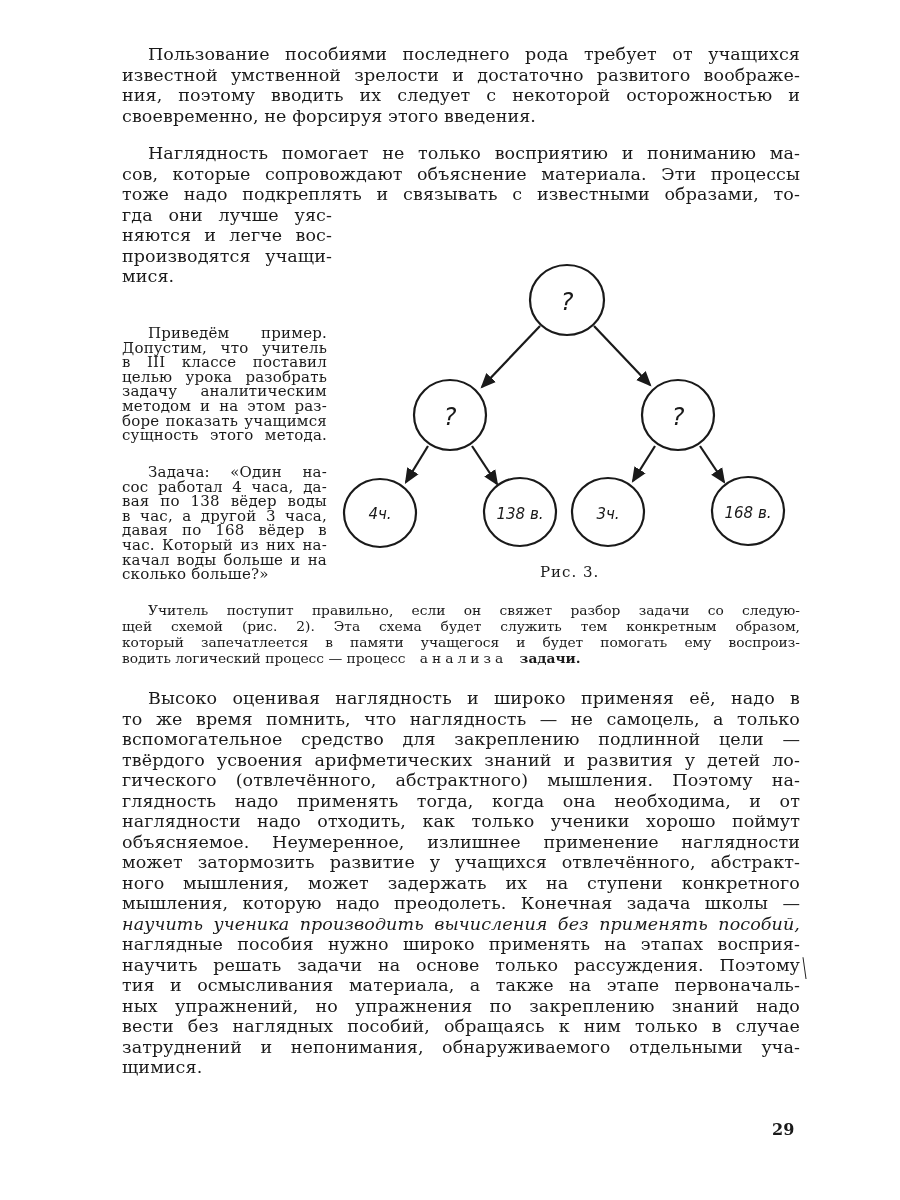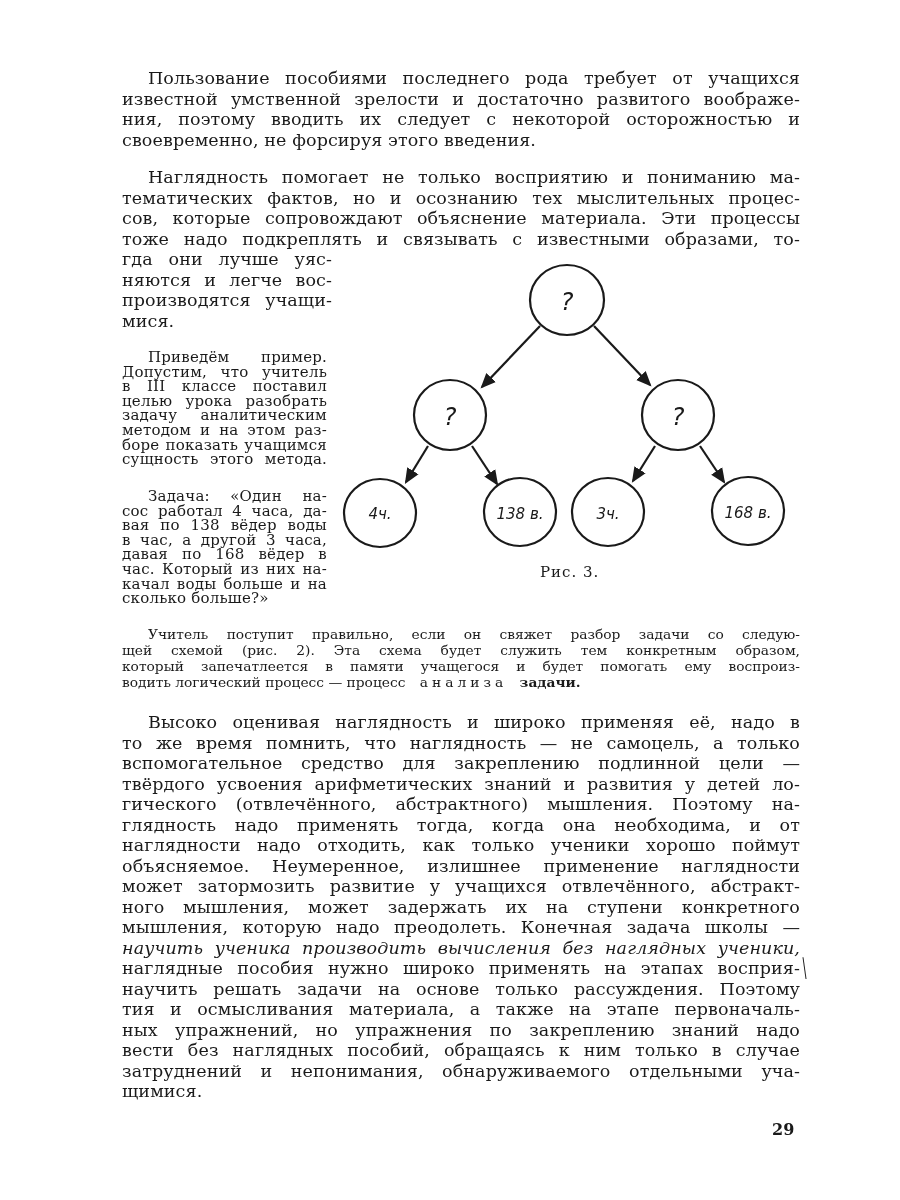--- a/index.html
+++ b/index.html
@@ -1,19 +1,19 @@
 <!DOCTYPE html>
 <html><head>
   <meta charset="utf-8">
   <style>
     html, body { margin: 0; padding: 0; background: #ffffff; }
     body { width: 900px; height: 1200px; position: relative; overflow: hidden;
            font-family: "DejaVu Serif", "Liberation Serif", serif; color: #1a1a1a; }
     .page { position: absolute; left: 0; top: 0; width: 900px; height: 1200px; }
-    .para { position: absolute; left: 122px; width: 678px; margin-top: 24px; }
+    .para { position: absolute; left: 122px; width: 678px; }
     .line { display: block; white-space: nowrap; text-align: justify; text-align-last: justify; }
     .line.last { text-align-last: left; }
     .big { font-size: 17.5px; line-height: 20.5px; letter-spacing: 0.1px; }
     .small { font-size: 15px; line-height: 14.6px; letter-spacing: 0.2px; }
     .mid { font-size: 13.8px; line-height: 16px; }
     .indent { padding-left: 26px; }
     .narrow { width: 210px; }
     .narrow2 { width: 205px; }
     .spaced { letter-spacing: 4px; }
     .ital { font-style: italic; }
@@ -29,21 +29,20 @@
 
   <div class="para big" style="top:44px;">
     <span class="line indent">Пользование пособиями последнего рода требует от учащихся</span>
     <span class="line">известной умственной зрелости и достаточно развитого воображе-</span>
     <span class="line">ния, поэтому вводить их следует с некоторой осторожностью и</span>
     <span class="line last">своевременно, не форсируя этого введения.</span>
   </div>
 
   <div class="para big" style="top:143px;">
     <span class="line indent">Наглядность помогает не только восприятию и пониманию ма-</span>
-    <span class="line">тематических фактов, но и осознанию тех мыслительных процес-</span>
     <span class="line">сов, которые сопровождают объяснение материала. Эти процессы</span>
     <span class="line">тоже надо подкреплять и связывать с известными образами, то-</span>
     <span class="line narrow">гда они лучше уяс-</span>
     <span class="line narrow">няются и легче вос-</span>
     <span class="line narrow">производятся учащи-</span>
     <span class="line last narrow">мися.</span>
   </div>
 
   <div class="para small" style="top:326px; width:205px;">
     <span class="line indent narrow2" style="width:179px;">Приведём пример.</span>
@@ -118,21 +117,21 @@
     <span class="line">то же время помнить, что наглядность — не самоцель, а только</span>
     <span class="line">вспомогательное средство для закреплению подлинной цели —</span>
     <span class="line">твёрдого усвоения арифметических знаний и развития у детей ло-</span>
     <span class="line">гического (отвлечённого, абстрактного) мышления. Поэтому на-</span>
     <span class="line">глядность надо применять тогда, когда она необходима, и от</span>
     <span class="line">наглядности надо отходить, как только ученики хорошо поймут</span>
     <span class="line">объясняемое. Неумеренное, излишнее применение наглядности</span>
     <span class="line">может затормозить развитие у учащихся отвлечённого, абстракт-</span>
     <span class="line">ного мышления, может задержать их на ступени конкретного</span>
     <span class="line">мышления, которую надо преодолеть. Конечная задача школы —</span>
-    <span class="line ital">научить ученика производить вычисления без наглядных ученики,</span>
+    <span class="line ital">научить ученика производить вычисления без применять пособий,</span>
     <span class="line">наглядные пособия нужно широко применять на этапах восприя-</span>
     <span class="line">научить решать задачи на основе только рассуждения. Поэтому</span>
     <span class="line">тия и осмысливания материала, а также на этапе первоначаль-</span>
     <span class="line">ных упражнений, но упражнения по закреплению знаний надо</span>
     <span class="line">вести без наглядных пособий, обращаясь к ним только в случае</span>
     <span class="line">затруднений и непонимания, обнаруживаемого отдельными уча-</span>
     <span class="line last">щимися.</span>
   </div>
 
   <div class="margin-mark"></div>

